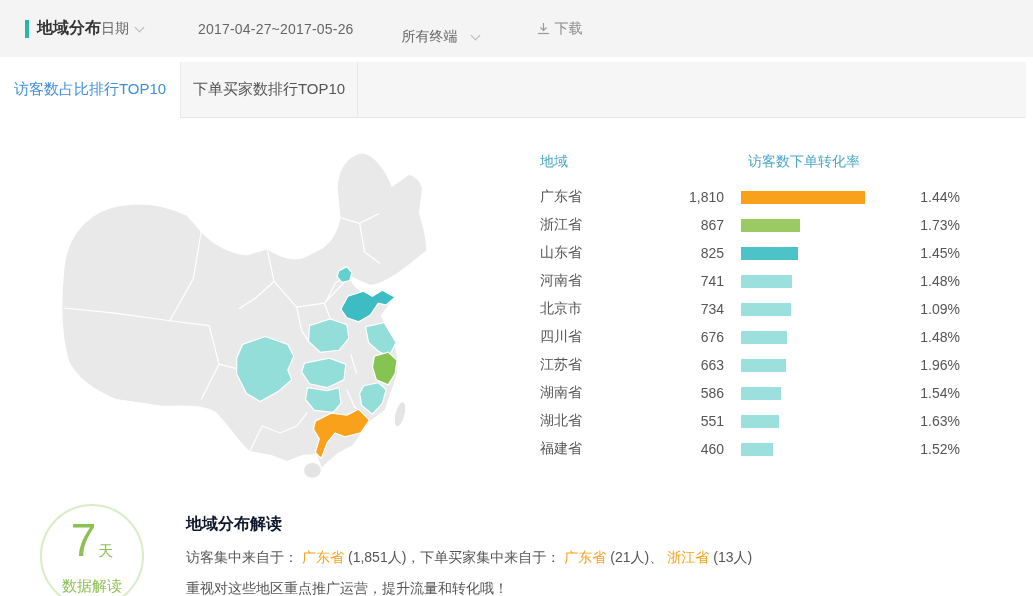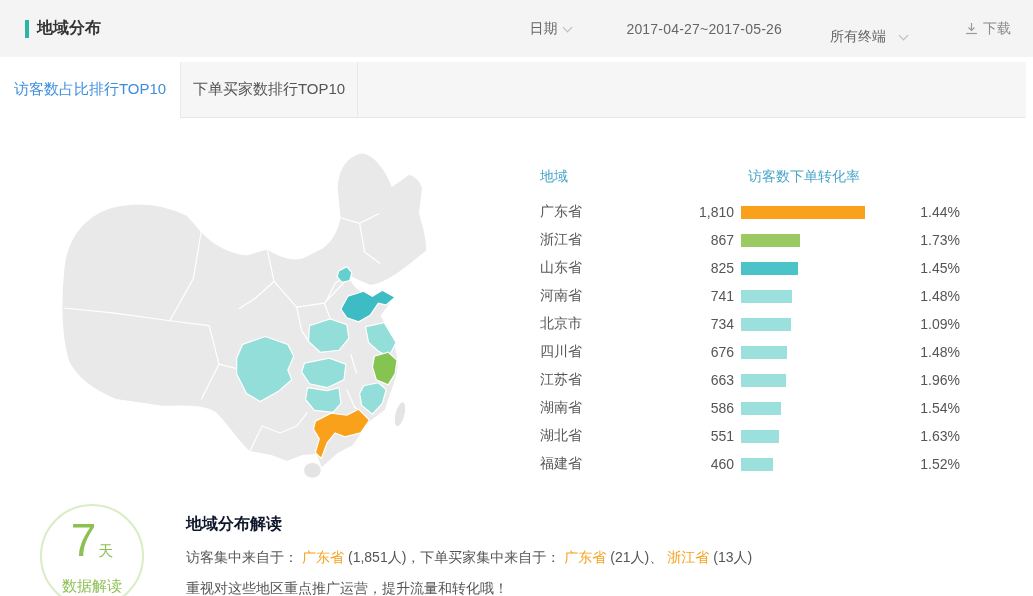--- a/index.html
+++ b/index.html
@@ -5,21 +5,21 @@
   * { box-sizing: border-box; }
   html,body { margin:0; padding:0; }
   body {
     width:1033px; height:596px; overflow:hidden;
     background:#fff; font-family:"Liberation Sans", sans-serif;
     color:#555;
   }
   
   .topbar {
     height:57px; background:#f4f4f4; margin-bottom:5px;
-    display:flex; align-items:center; justify-content:space-between;
+    display:flex; align-items:center; 
   }
   .title-wrap { display:flex; align-items:center; padding-left:25px; }
   .accent-bar { width:4px; height:18px; background:var(--accent); margin-right:8px; }
   .page-title { font-size:16px; font-weight:bold; color:#333; margin:0; }
   .controls { display:flex; align-items:center; padding-right:22px; font-size:14px; color:#666; }
   .chev {
     display:inline-block; width:7px; height:7px; margin-left:7px; margin-bottom:2px;
     border-right:1px solid #b9b9b9; border-bottom:1px solid #b9b9b9;
     transform:rotate(45deg); vertical-align:middle;
   }
@@ -35,28 +35,28 @@
   .tab {
     width:180px; display:flex; align-items:center; justify-content:center;
     font-size:15px; color:#555; cursor:pointer;
   }
   .tab.active { background:#fff; color:var(--tab-active); margin-bottom:-1px; border-bottom:1px solid #fff; }
   .tab.inactive { width:178px; border-left:1px solid #e9e9e9; border-right:1px solid #e9e9e9; }
   .tab-filler { flex:1; }
   
   .content { position:relative; height:372px; background:#fff; }
   .map-wrap { position:absolute; left:50px; top:8px; width:455px; height:364px; }
-  .rtable { position:absolute; left:540px; top:44px; width:420px; }
+  .rtable { position:absolute; left:540px; top:29px; width:420px; }
   .thead { display:flex; align-items:center; height:30px; font-size:14px; color:#4aa6c9; margin-bottom:6px; }
   .h-region { width:130px; }
   .h-visitors { width:120px; text-align:right; }
   .h-rate { flex:1; text-align:left; }
   .trow { display:flex; align-items:center; height:28px; font-size:14px; color:#555; }
   .c-region { width:130px; }
-  .c-value { width:71px; text-align:right; padding-right:7px; }
+  .c-value { width:71px; text-align:right; padding-right:17px; }
   .c-bar { width:130px; }
   .c-bar i { display:block; height:13px; }
   .c-rate { flex:1; text-align:right; }
   
   .insight { display:flex; padding-left:40px; margin-top:14px; }
   .badge {
     width:104px; height:104px; border:2px solid #d8edc4; border-radius:50%;
     flex-shrink:0; text-align:center; color:var(--badge); background:#fff;
     padding-top:10px;
   }

